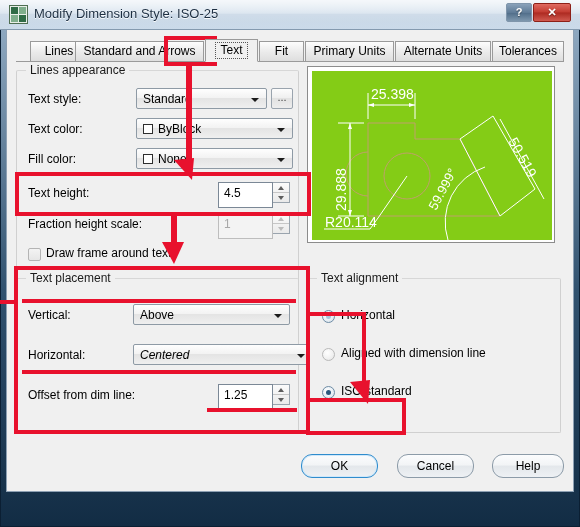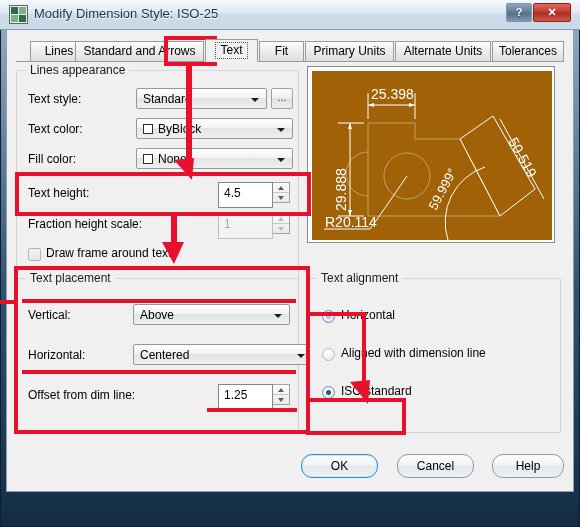--- a/index.html
+++ b/index.html
@@ -171,21 +171,21 @@
     background:#2a577c;
   }
   .radio.off{border-color:#b9b9b9;background:radial-gradient(circle at 40% 35%,#fff 0%,#f0f0f0 60%,#e0e0e0 100%);}
 
   
   #preview-wrap{
     position:absolute;left:306px;top:66px;width:248px;height:177px;
     box-sizing:border-box;border:1px solid #8c8c8c;background:#fff;padding:3px;
   }
   #preview{
-    position:absolute;left:4px;top:4px;width:240px;height:169px;background:#a16207;
+    position:absolute;left:4px;top:4px;width:240px;height:169px;background:#84cc16;
     overflow:hidden;
   }
   #preview svg{display:block;}
 
   
   .btn{
     position:absolute;height:24px;box-sizing:border-box;
     border:1px solid #8c9ba8;border-radius:11px;
     background:linear-gradient(to bottom,#fbfcfd 0%,#f2f4f6 46%,#e3e7eb 50%,#eef1f4 100%);
     font-size:12px;color:#000;text-align:center;line-height:22px;
@@ -293,21 +293,21 @@
       <div class="group-title">Text placement</div>
     </div>
 
     <div class="lbl" style="left:21px;top:278px;"><span>Vertical:</span></div>
     <div class="combo" style="left:126px;top:274px;width:157px;">
       <span class="ctext">Above</span>
       <span class="carrow"></span>
     </div>
 
     <div class="lbl" style="left:21px;top:318px;"><span>Horizontal:</span></div>
-    <div class="combo" style="left:126px;top:314px;width:180px;">
+    <div class="combo" style="left:126px;top:314px;width:180px;font-style:italic;">
       <span class="ctext">Centered</span>
       <span class="carrow"></span>
     </div>
 
     <div class="lbl" style="left:21px;top:358px;"><span>Offset from dim line:</span></div>
     <div class="field" style="left:211px;top:354px;width:55px;">
       <span class="ftext">1.25</span>
     </div>
     <div class="spin" style="left:266px;top:354px;">
       <div class="half">

